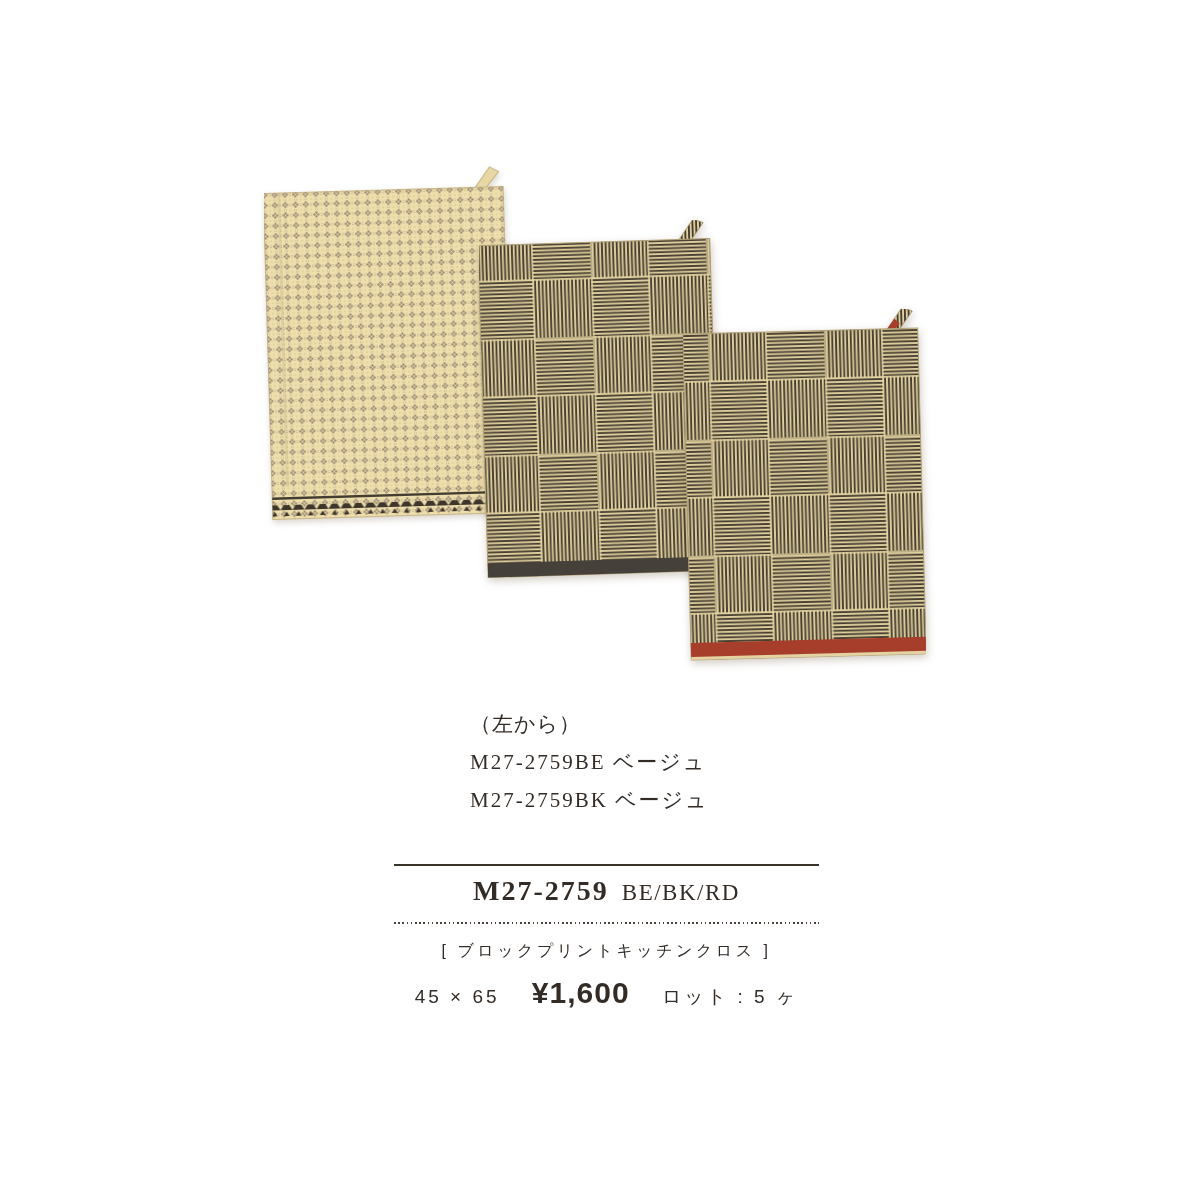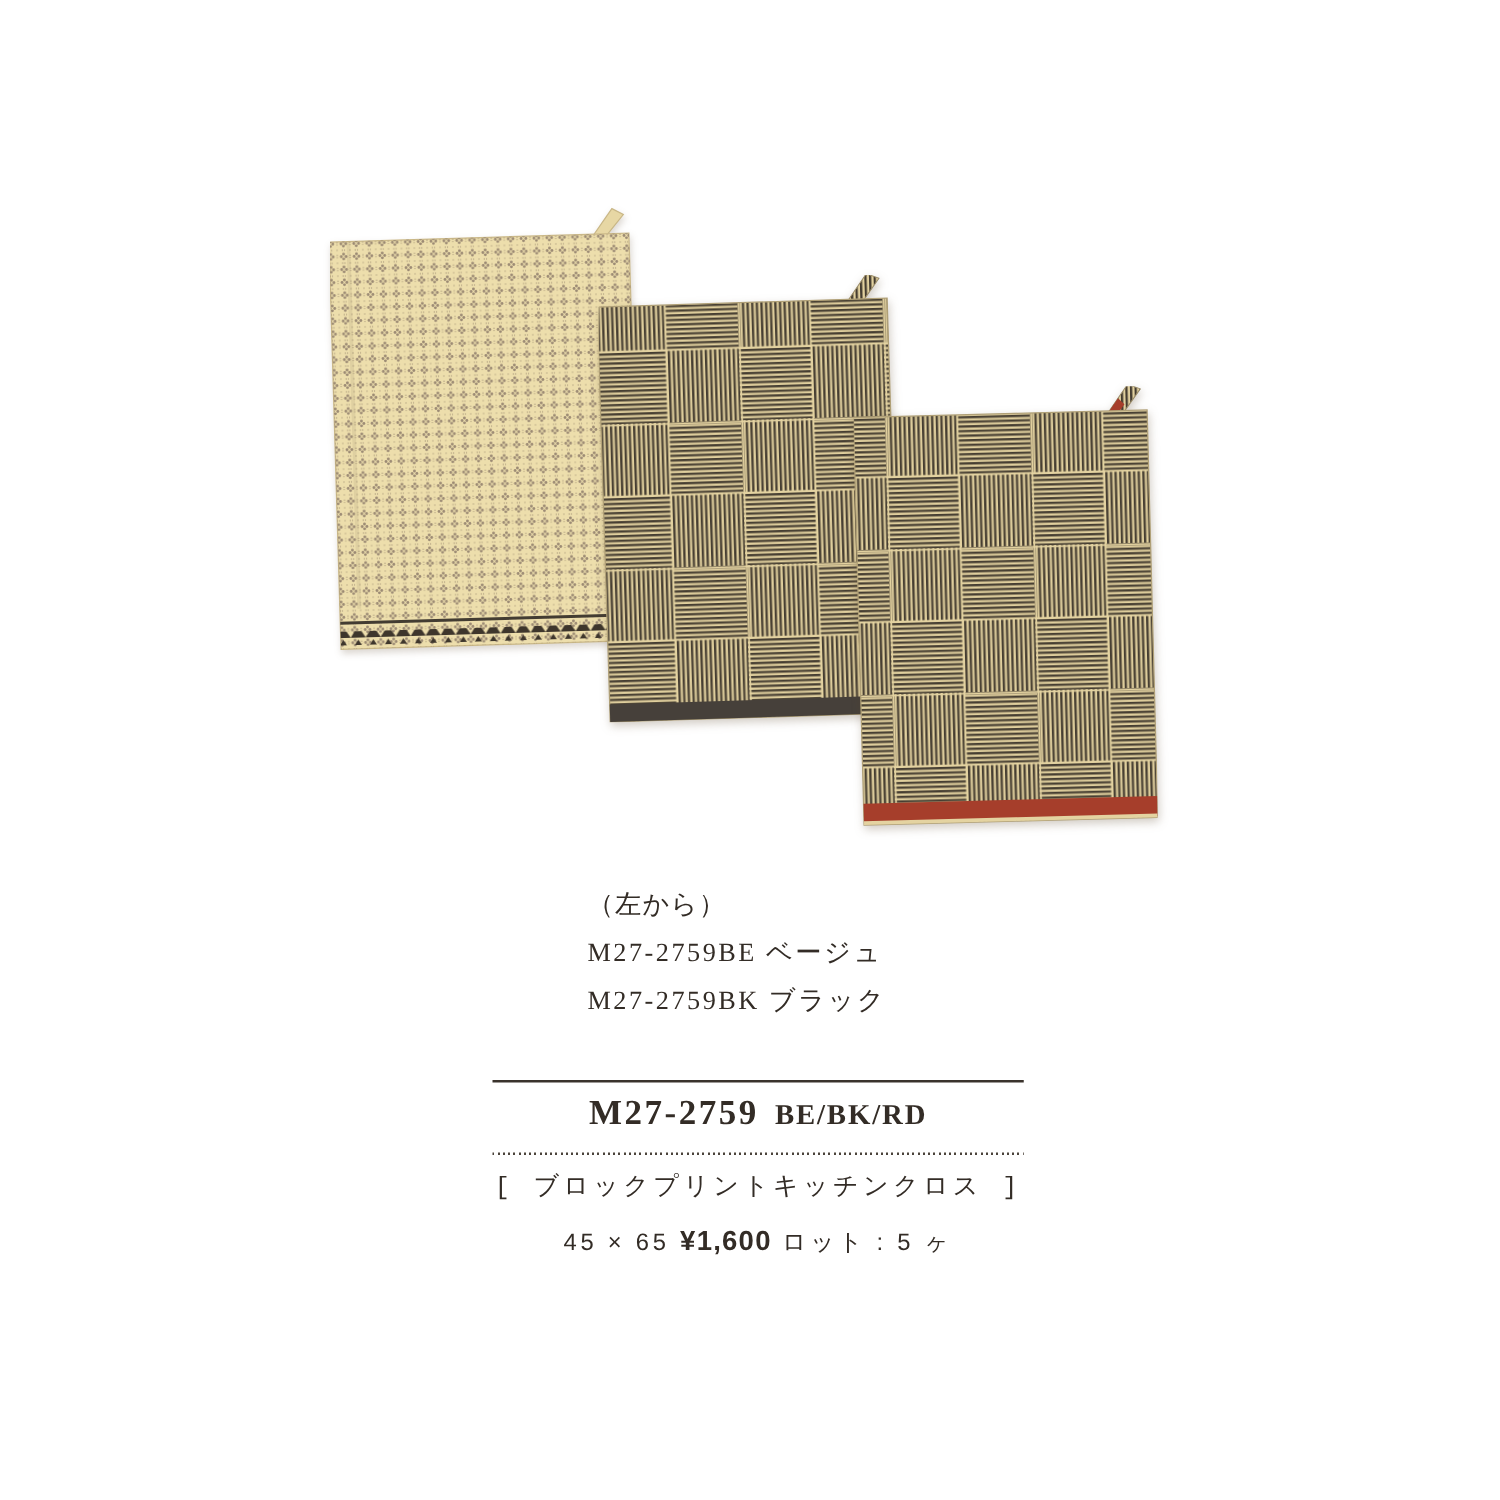--- a/index.html
+++ b/index.html
@@ -14,26 +14,26 @@
   .caption{position:absolute;left:470px;top:705px;}
   .cap-line{height:38px;line-height:38px;font-size:21px;letter-spacing:2px;white-space:pre;font-family:Liberation Serif, serif;}
   .cap-first{font-family:"Liberation Sans",sans-serif;letter-spacing:1px;}
 
   .info{position:absolute;left:394px;top:864px;width:425px;text-align:center;}
   .rule-solid{height:0;border-top:2px solid #3a332c;}
   .rule-dotted{height:2px;margin-top:2px;
     background-image:repeating-linear-gradient(90deg,#4b433b 0 1.6px,transparent 1.6px 4.2px);}
   .code-line{margin:6px 0 8px;line-height:38px;}
   .code-main{font-size:28px;font-weight:bold;letter-spacing:2px;}
-  .code-colors{font-size:23px;font-weight:bold;letter-spacing:1.5px;margin-left:9px;}
-  .name-line{margin-top:13px;font-size:20px;letter-spacing:3.5px;
-    font-family:Liberation Mono, monospace;line-height:28px;}
+  .code-colors{font-size:23px;font-weight:normal;letter-spacing:1.5px;margin-left:9px;}
+  .name-line{margin-top:13px;font-size:16px;letter-spacing:3.5px;
+    font-family:Liberation Sans, sans-serif;line-height:28px;}
   .spec-line{margin-top:8px;font-family:"Liberation Sans",sans-serif;font-size:19px;
     letter-spacing:3px;line-height:40px;}
-  .spec-price{font-size:22px;font-weight:bold;letter-spacing:1px;margin:0 0;}
+  .spec-price{font-size:30px;font-weight:bold;letter-spacing:1px;margin:0 24px;}
 </style>
 </head>
 <body>
 
 <div class="page">
 
   <div class="photo-area">
 
     <svg class="cloth cloth-be" width="248" height="354" viewBox="0 0 248 354">
       <defs>
@@ -122,21 +122,21 @@
         <rect x="4" y="22" width="235" height="326" fill="url(#rd-chk)" stroke="#b0a077" stroke-width="1"></rect>
         <rect x="4" y="331" width="235" height="16" fill="#a63e2b"></rect>
         <rect x="4" y="345" width="235" height="3" fill="#e4d3a1"></rect>
       </g>
     </svg>
   </div>
 
   <div class="caption">
     <div class="cap-line cap-first">（左から）</div>
     <div class="cap-line">M27-2759BE ベージュ</div>
-    <div class="cap-line">M27-2759BK ブラック</div>
+    <div class="cap-line">M27-2759BK ベージュ</div>
   </div>
 
   <div class="info">
     <div class="rule-solid"></div>
     <div class="code-line">
       <span class="code-main">M27-2759</span>
       <span class="code-colors">BE/BK/RD</span>
     </div>
     <div class="rule-dotted"></div>
     <div class="name-line">[ ブロックプリントキッチンクロス ]</div>

